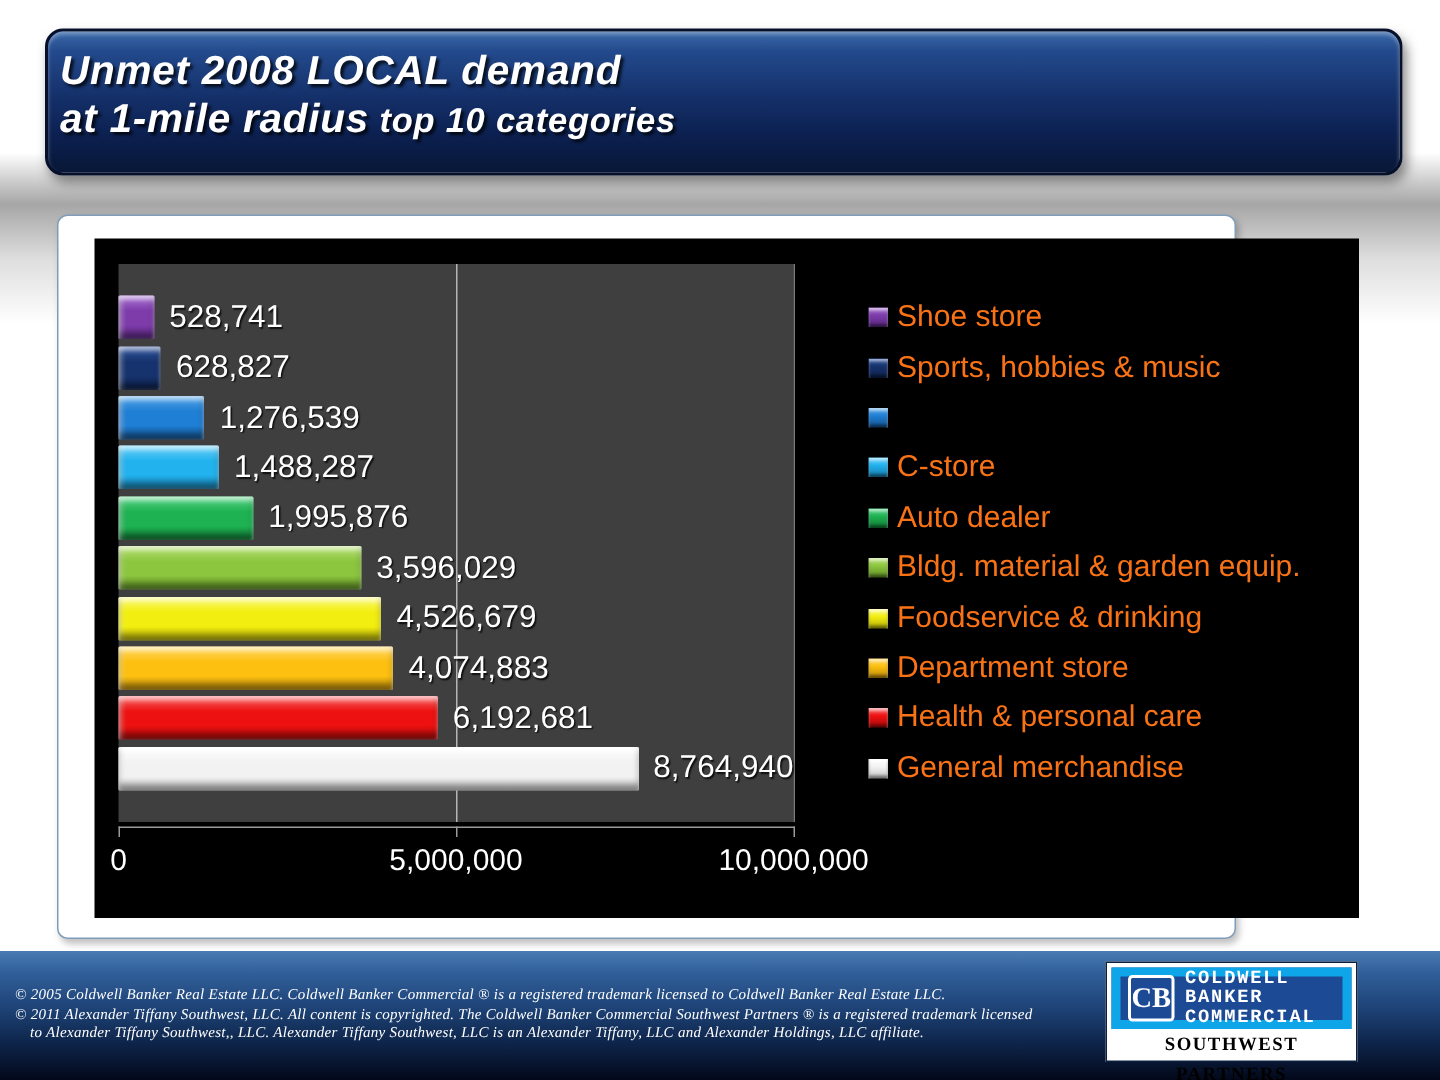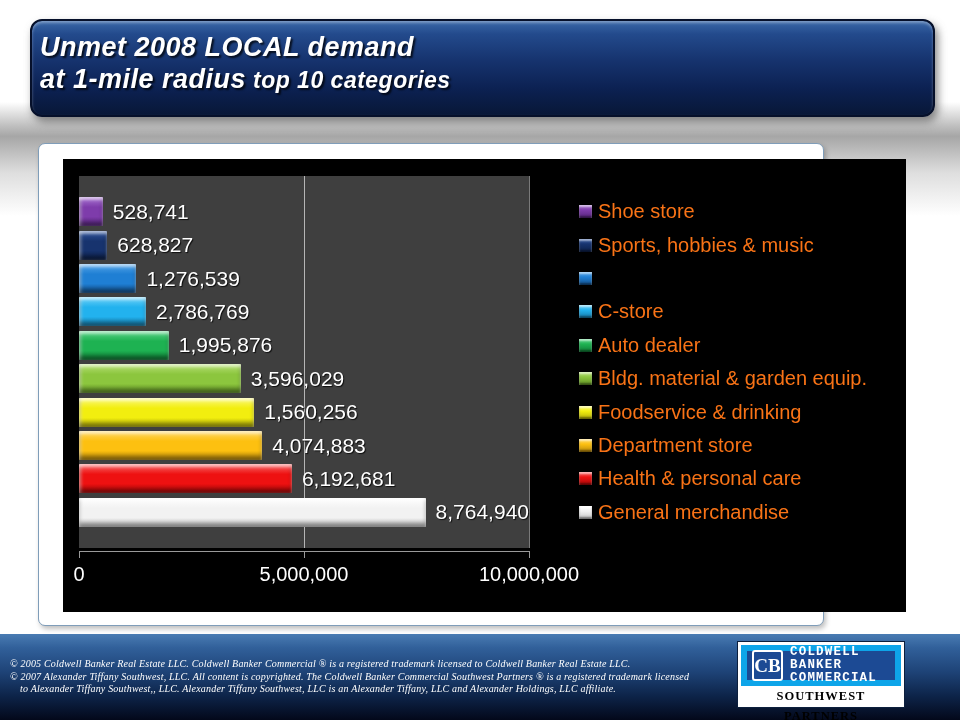--- a/index.html
+++ b/index.html
@@ -103,33 +103,33 @@
             <div class="bar-row">
               <div class="bar" style="width: 6.28827%; background: linear-gradient(rgb(49, 85, 157) 0%, rgb(23, 51, 110) 35%, rgb(23, 51, 110) 68%, rgb(12, 31, 72) 100%);"></div>
               <div class="bar-value">628,827</div>
             </div>
             <div class="bar-row">
               <div class="bar" style="width: 12.7654%; background: linear-gradient(rgb(85, 165, 232) 0%, rgb(31, 127, 212) 35%, rgb(31, 127, 212) 68%, rgb(19, 80, 140) 100%);"></div>
               <div class="bar-value">1,276,539</div>
             </div>
             <div class="bar-row">
               <div class="bar" style="width: 14.8829%; background: linear-gradient(rgb(111, 210, 248) 0%, rgb(34, 178, 238) 35%, rgb(34, 178, 238) 68%, rgb(21, 121, 168) 100%);"></div>
-              <div class="bar-value">2,786,769</div>
+              <div class="bar-value">1,488,287</div>
             </div>
             <div class="bar-row">
               <div class="bar" style="width: 19.9588%; background: linear-gradient(rgb(92, 212, 137) 0%, rgb(30, 178, 82) 35%, rgb(30, 178, 82) 68%, rgb(15, 122, 53) 100%);"></div>
               <div class="bar-value">1,995,876</div>
             </div>
             <div class="bar-row">
               <div class="bar" style="width: 35.9603%; background: linear-gradient(rgb(184, 225, 120) 0%, rgb(140, 198, 62) 35%, rgb(140, 198, 62) 68%, rgb(95, 143, 36) 100%);"></div>
               <div class="bar-value">3,596,029</div>
             </div>
             <div class="bar-row">
               <div class="bar" style="width: 38.9481%; background: linear-gradient(rgb(251, 249, 122) 0%, rgb(242, 238, 15) 35%, rgb(242, 238, 15) 68%, rgb(179, 174, 8) 100%);"></div>
-              <div class="bar-value">1,560,256</div>
+              <div class="bar-value">4,526,679</div>
             </div>
             <div class="bar-row">
               <div class="bar" style="width: 40.7488%; background: linear-gradient(rgb(254, 217, 106) 0%, rgb(253, 192, 16) 35%, rgb(253, 192, 16) 68%, rgb(184, 136, 10) 100%);"></div>
               <div class="bar-value">4,074,883</div>
             </div>
             <div class="bar-row">
               <div class="bar" style="width: 47.3151%; background: linear-gradient(rgb(248, 107, 107) 0%, rgb(238, 17, 17) 35%, rgb(238, 17, 17) 68%, rgb(168, 8, 8) 100%);"></div>
               <div class="bar-value">6,192,681</div>
             </div>
             <div class="bar-row">
@@ -191,21 +191,21 @@
             <div class="legend-swatch" style="background: linear-gradient(rgb(255, 255, 255) 0%, rgb(242, 242, 242) 40%, rgb(198, 198, 198) 100%);"></div>
             <div class="legend-label">General merchandise</div>
           </div>
         </div>
     </div>
   </div>
 
   <div class="footer">
     <div class="copyright">
       <div>© 2005 Coldwell Banker Real Estate LLC. Coldwell Banker Commercial ® is a registered trademark licensed to Coldwell Banker Real Estate LLC.</div>
-      <div>© 2007 Alexander Tiffany Southwest, LLC. All content is copyrighted. The Coldwell Banker Commercial Southwest Partners ® is a registered trademark licensed</div>
+      <div>© 2011 Alexander Tiffany Southwest, LLC. All content is copyrighted. The Coldwell Banker Commercial Southwest Partners ® is a registered trademark licensed</div>
       <div class="indent">to Alexander Tiffany Southwest,, LLC.  Alexander Tiffany Southwest, LLC is an Alexander Tiffany, LLC and Alexander Holdings, LLC affiliate.</div>
     </div>
   </div>
 
   <div class="logo">
     <div class="logo-blue">
       <div class="cb-mark">CB</div>
       <div class="logo-text">
         <div>COLDWELL</div>
         <div>BANKER</div>

